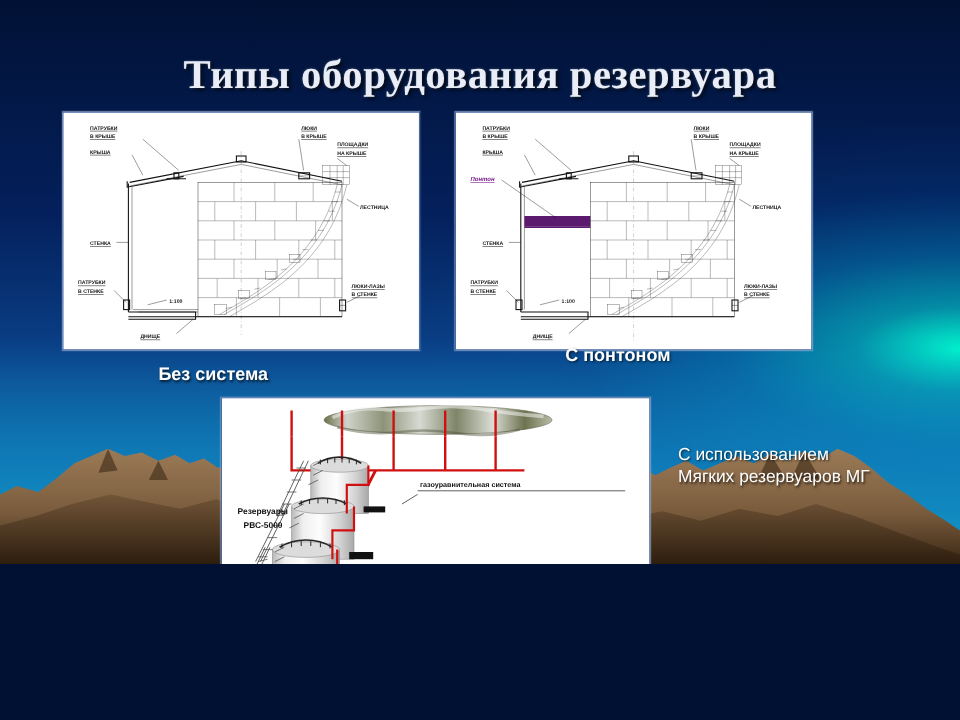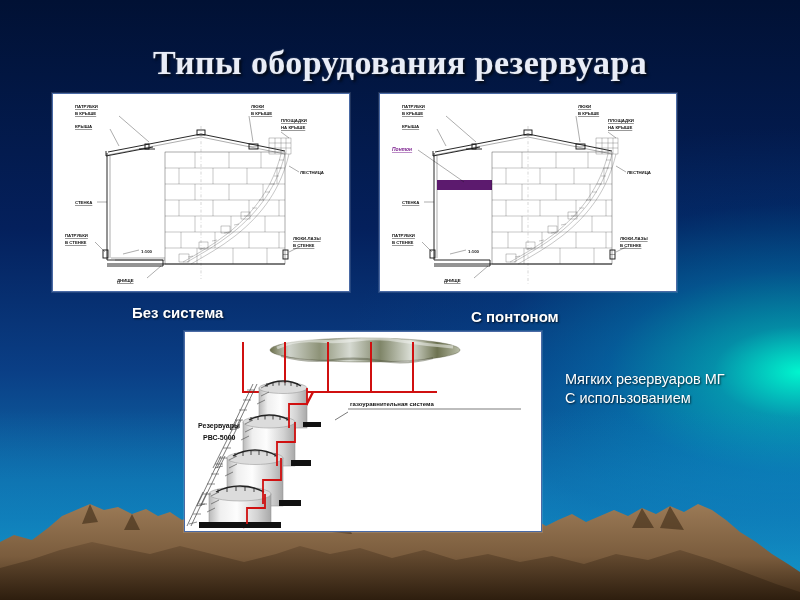--- a/index.html
+++ b/index.html
@@ -1,21 +1,21 @@
 <!DOCTYPE html>
 <html><head>
 <meta charset="utf-8">
 <style>
   html,body{margin:0;padding:0;}
   body{
     width:800px;height:600px;overflow:hidden;
     font-family:"Liberation Sans",sans-serif;
     background:#001133;
   }
-  #stage{position:relative;width:800px;height:600px;overflow:hidden;}
+  #stage{position:relative;width:800px;height:470px;overflow:hidden;}
 
   
   .sky{position:absolute;inset:0;
     background:
       radial-gradient(120% 85% at 100% 62%, rgba(0,255,210,.95) 0%, rgba(0,210,200,.55) 9%, rgba(0,140,190,.40) 20%, rgba(0,80,150,.18) 33%, rgba(0,40,110,0) 48%),
       linear-gradient(180deg,#011134 0%,#04205c 38%,#0a3f86 62%,#0f6aa8 80%,#1285bd 100%);
   }
   .horizon-glow{position:absolute;left:0;right:0;bottom:0;height:190px;
     background:linear-gradient(180deg, rgba(13,110,170,0) 0%, rgba(15,135,195,.55) 55%, rgba(20,160,205,.75) 100%);}
 
@@ -36,21 +36,21 @@
   #panel-right{left:379px;top:93px;width:296px;height:197px;}
   #panel-bottom{left:184px;top:331px;width:356px;height:199px;}
 
   .panel svg{display:block;width:100%;height:100%;}
 
   
   .caption{position:absolute;color:#ffffff;font-size:15px;font-weight:bold;
      font-family:"Liberation Sans",sans-serif;
      text-shadow:1px 1px 2px rgba(0,0,0,.7);white-space:nowrap;}
   #cap-left{left:132px;top:304px;}
-  #cap-right{left:471px;top:288px;margin-top:20px;}
+  #cap-right{left:471px;top:288px;}
 
   #cap-soft{position:absolute;left:565px;top:370px;color:#ffffff;
      font-size:14.5px;line-height:19px;font-weight:400;
      text-shadow:1px 1px 2px rgba(0,0,0,.7);}
   #cap-soft div{white-space:nowrap;}
 
   
   .lbl{font-family:"Liberation Sans",sans-serif;font-size:4.3px;font-weight:bold;fill:#111;}
   .lbl-u{text-decoration:underline;}
   .pont{font-family:"Liberation Sans",sans-serif;font-size:5px;font-weight:bold;font-style:italic;fill:#7b1f8e;text-decoration:underline;}
@@ -527,17 +527,17 @@
         <line x1="163" y1="77" x2="336" y2="77"></line>
       </g>
 
       <text class="lbl" x="13" y="96" style="font-size:7px;font-weight:bold;">Резервуары</text>
       <text class="lbl" x="18" y="108" style="font-size:7px;font-weight:bold;">РВС-5000</text>
       <text class="lbl" x="165" y="74" style="font-size:6px;font-weight:bold;">газоуравнительная система</text>
     </svg>
   </div>
 
   <div id="cap-soft">
+    <div>С использованием</div>
     <div>Мягких резервуаров МГ</div>
-    <div>С использованием</div>
   </div>
 
 </div>
 
 </body></html>

